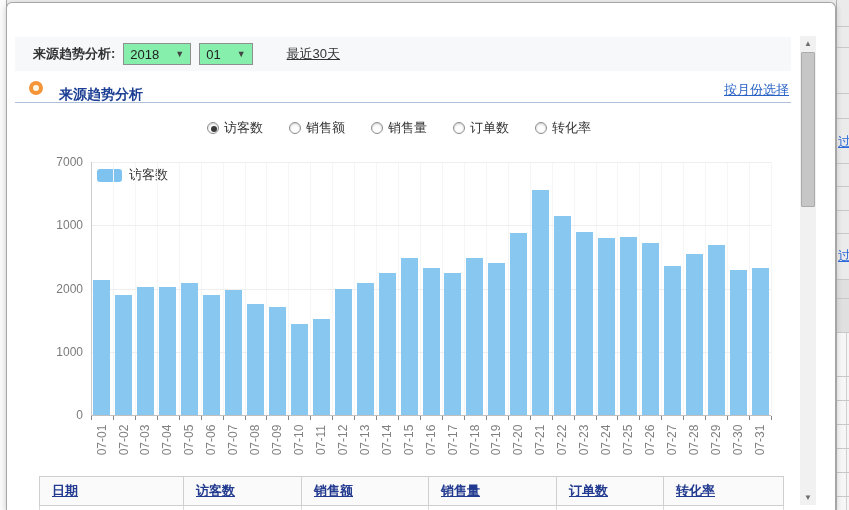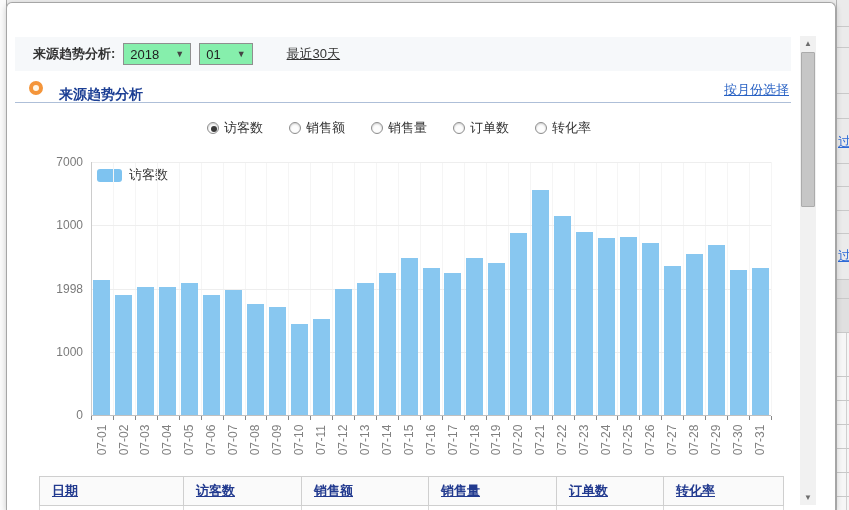--- a/index.html
+++ b/index.html
@@ -180,21 +180,21 @@
         <div class="vsplit" style="left: 654.323px; top: 159px; height: 253px;"></div>
         <div class="vsplit" style="left: 676.258px; top: 159px; height: 253px;"></div>
         <div class="vsplit" style="left: 698.194px; top: 159px; height: 253px;"></div>
         <div class="vsplit" style="left: 720.129px; top: 159px; height: 253px;"></div>
         <div class="vsplit" style="left: 742.065px; top: 159px; height: 253px;"></div>
         <div class="vsplit" style="left: 764px; top: 159px; height: 253px;"></div>
         <div class="ytick-label" style="left: 36px; top: 405px;">0</div>
         <div class="gridline" style="left: 84px; width: 680px; top: 348.75px;"></div>
         <div class="ytick-label" style="left: 36px; top: 341.75px;">1000</div>
         <div class="gridline" style="left: 84px; width: 680px; top: 285.5px;"></div>
-        <div class="ytick-label" style="left: 36px; top: 278.5px;">1998</div>
+        <div class="ytick-label" style="left: 36px; top: 278.5px;">2000</div>
         <div class="gridline" style="left: 84px; width: 680px; top: 222.25px;"></div>
         <div class="ytick-label" style="left: 36px; top: 215.25px;">1000</div>
         <div class="gridline" style="left: 84px; width: 680px; top: 159px;"></div>
         <div class="ytick-label" style="left: 36px; top: 152px;">7000</div>
         <div class="axis-x" style="left: 84px; width: 680px; top: 412px;"></div>
         <div class="axis-y" style="left: 84px; top: 159px; height: 253px;"></div>
         <div class="bar" style="background: rgb(136, 199, 240); left: 86.4677px; width: 17px; top: 277.277px; height: 134.722px;"></div>
         <div class="xlabel-box" style="left: 74.9677px; top: 417px;">
           <span>07-01</span>
         </div>

